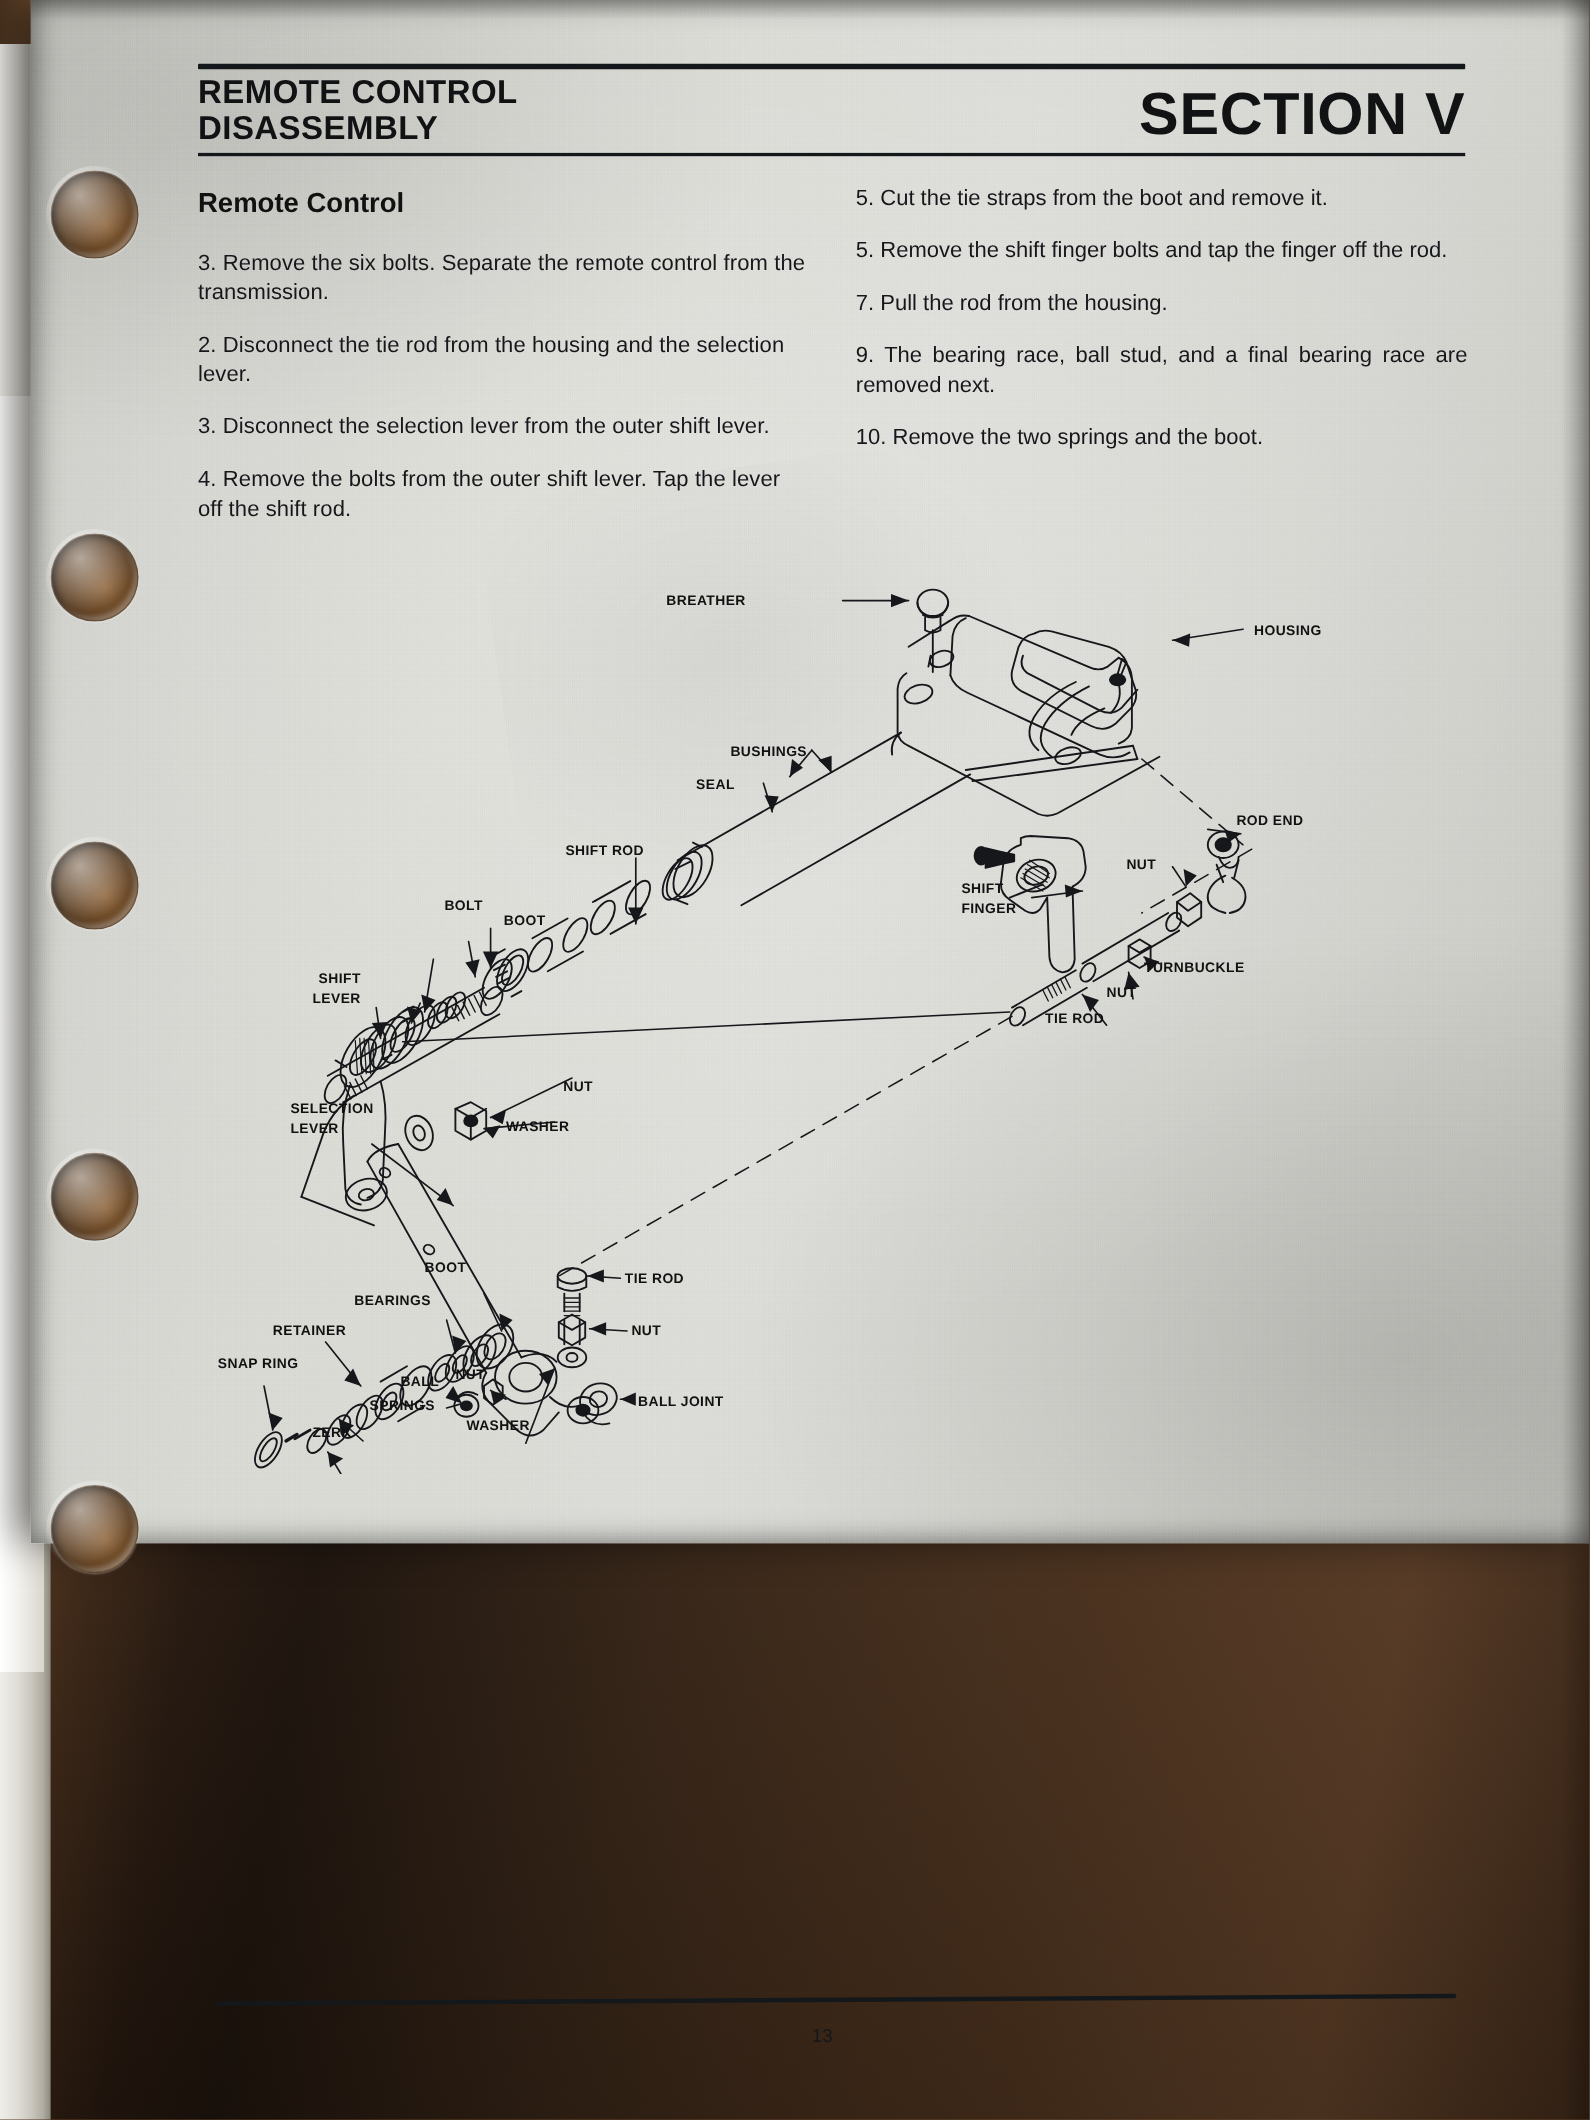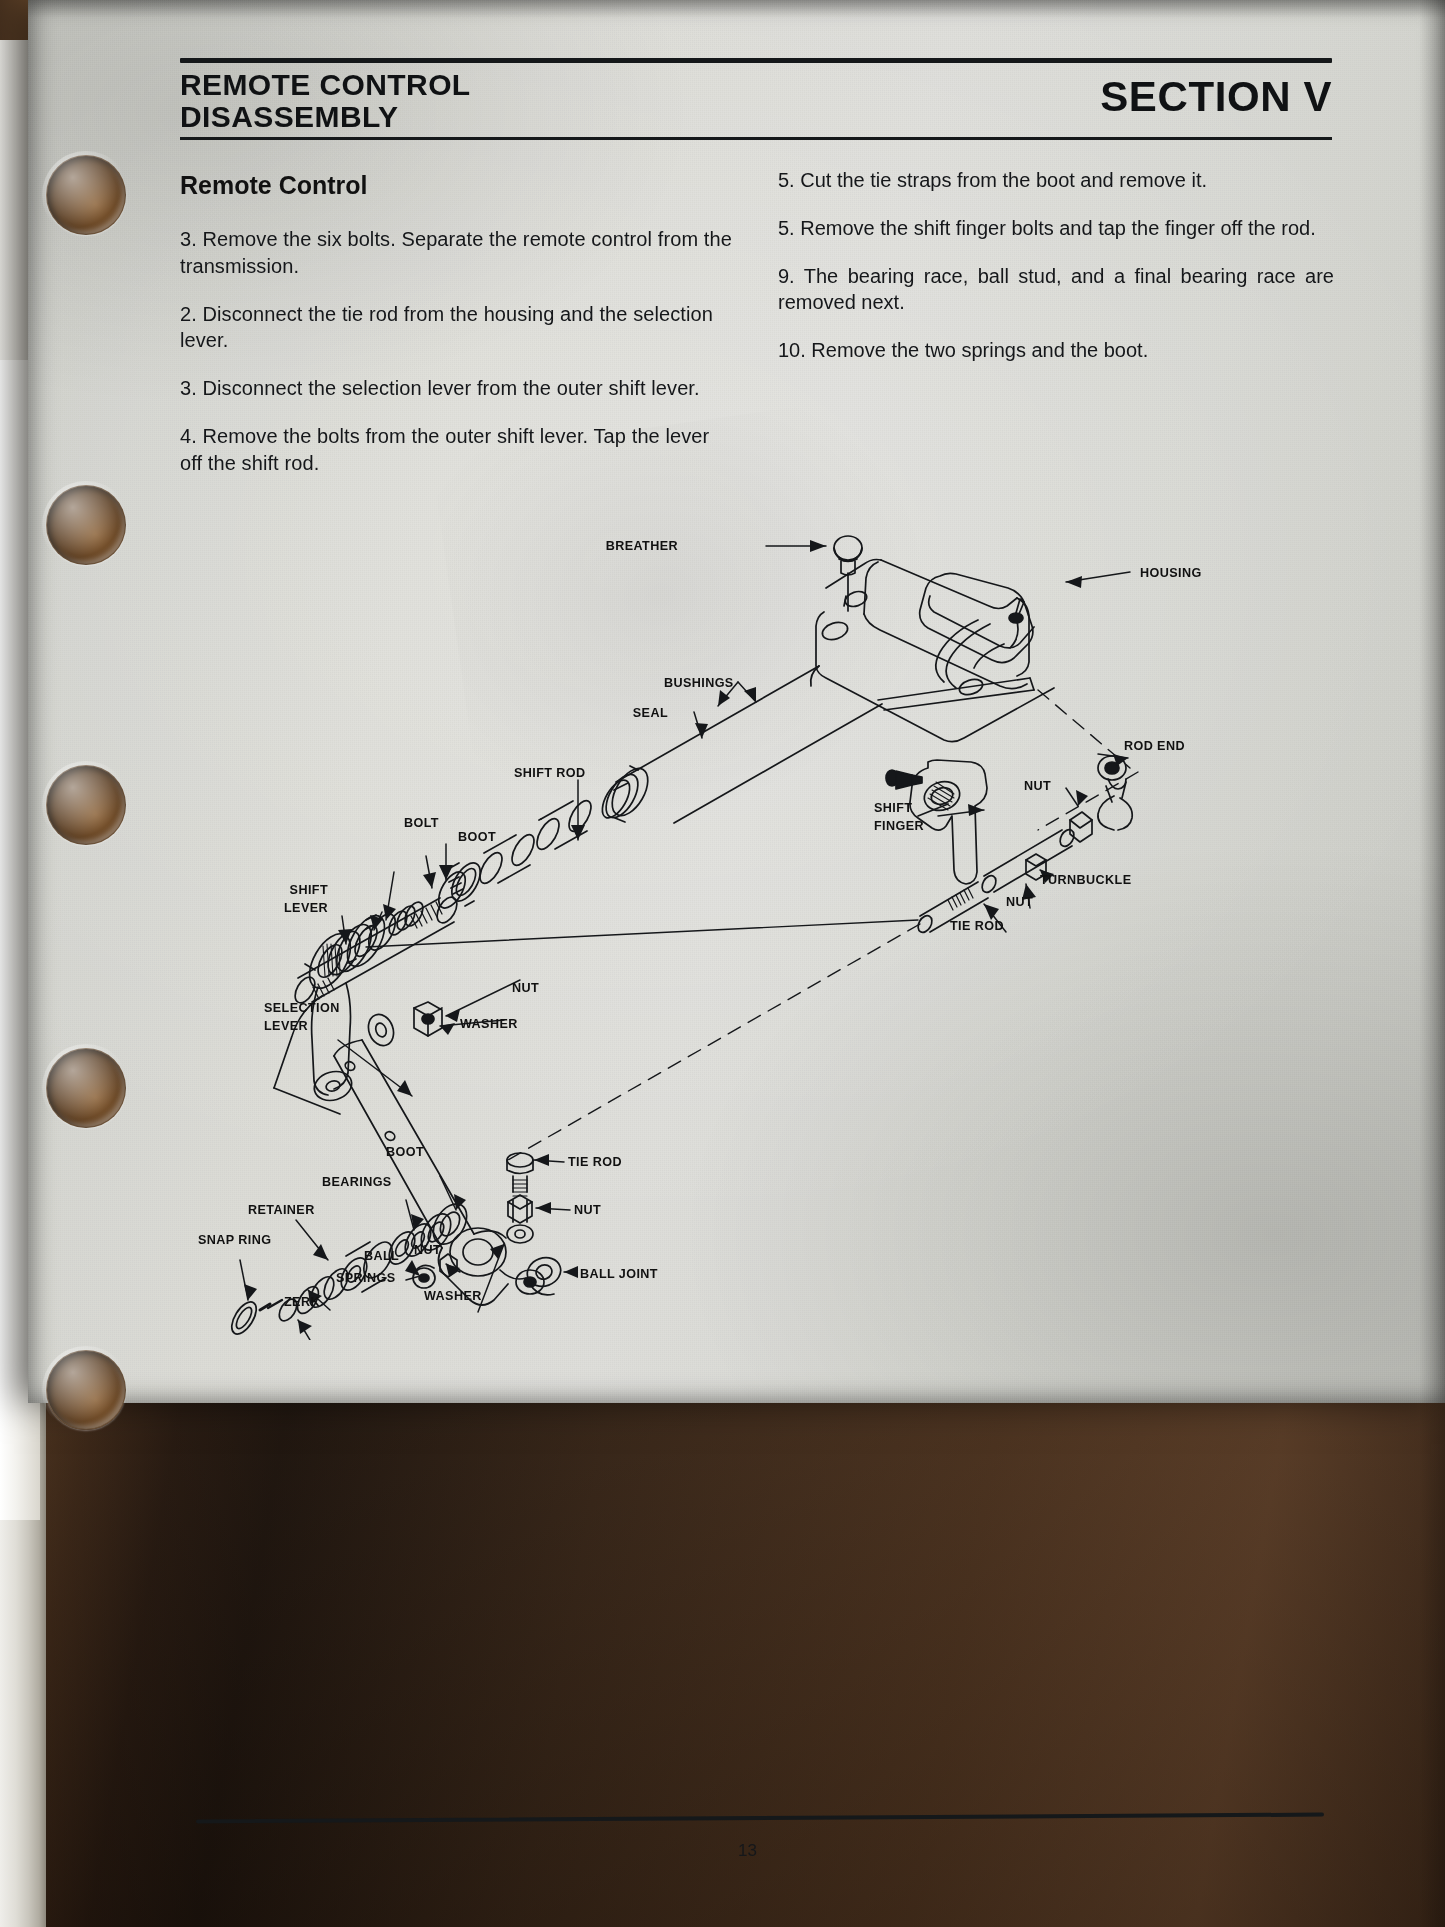--- a/index.html
+++ b/index.html
@@ -78,21 +78,21 @@
     background:radial-gradient(circle at 35% 30%, rgba(255,255,255,.55), rgba(255,255,255,0) 60%);
     pointer-events:none;
   }
 
   
   #hdr{position:absolute;left:152px;top:58px;width:1152px;}
   .rule-thick{height:5px;background:#15181a;border-radius:1px;}
   .rule-thin{height:3px;background:#15181a;margin-top:0px;}
   #hdrRow{display:flex;align-items:flex-start;justify-content:space-between;padding:6px 0 4px;}
   #hdrLeft{font-weight:bold;font-size:30px;line-height:1.06;letter-spacing:.4px;color:#101214;}
-  #hdrRight{font-weight:bold;font-size:42px;letter-spacing:.6px;color:#101214;padding-top:4px;}
+  #hdrRight{font-weight:bold;font-size:54px;letter-spacing:.6px;color:#101214;padding-top:4px;}
 
   
   #cols{position:absolute;left:152px;top:165px;width:1155px;display:flex;gap:42px;}
   .col{width:556px;}
   .colhead{font-weight:bold;font-size:25px;color:#111;margin:6px 0 26px;}
   .step{font-size:20px;line-height:1.34;color:#15171a;margin-bottom:21px;}
   .col.right .step{text-align:justify;}
   .col.right{padding-top:2px;}
   .col.left .step{letter-spacing:.1px;}
 
@@ -147,20 +147,21 @@
     <div class="col left">
       <div class="colhead">Remote Control</div>
       <div class="step">3. Remove the six bolts. Separate the remote control from the transmission.</div>
       <div class="step">2.  Disconnect the tie rod from the housing and the selection lever.</div>
       <div class="step">3.  Disconnect the selection lever from the outer shift lever.</div>
       <div class="step">4.  Remove the bolts from the outer shift lever. Tap the lever off the shift rod.</div>
     </div>
     <div class="col right">
       <div class="step">5.  Cut the tie straps from the boot and remove it.</div>
       <div class="step">5.  Remove the shift finger bolts and tap the finger off the rod.</div>
+      <div class="step">7.  Pull the rod from the housing.</div>
       <div class="step">9.  The bearing race, ball stud, and a final bearing race are removed next.</div>
       <div class="step">10.  Remove the two springs and the boot.</div>
     </div>
   </div>
 
   <div id="fig">
   <svg width="1160" height="840" viewBox="0 0 1160 840" xmlns="http://www.w3.org/2000/svg">
     <g fill="none" stroke="#15171a" stroke-width="1.7" stroke-linejoin="round" stroke-linecap="round">
 
       <g>

